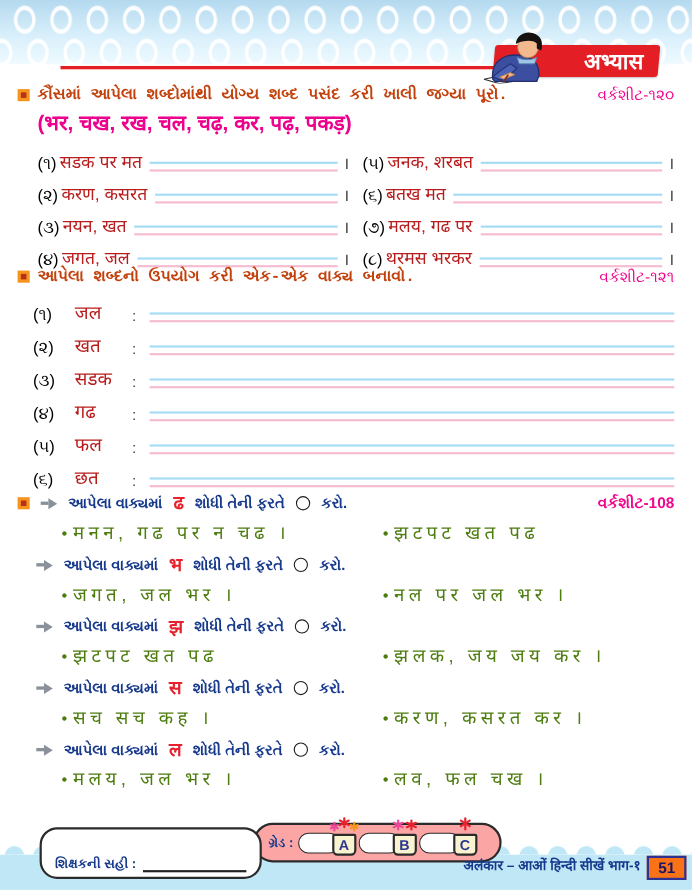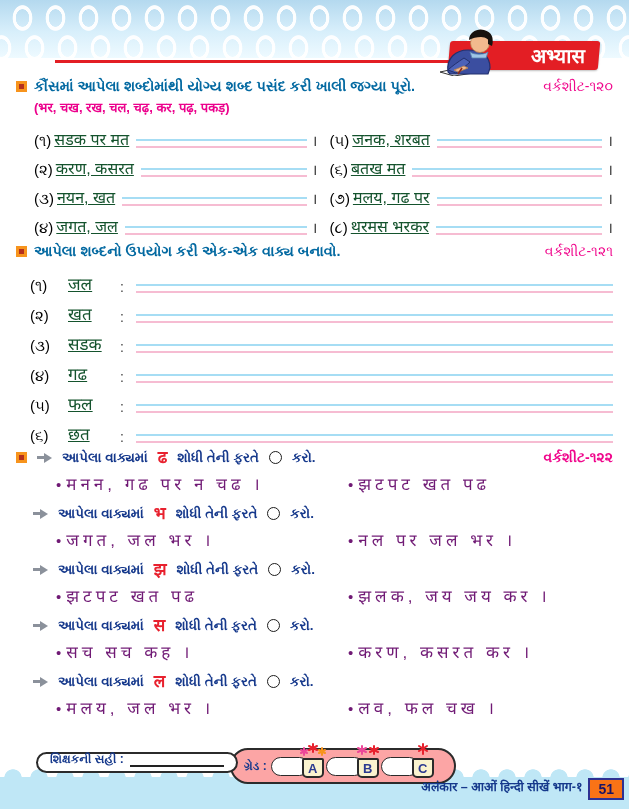--- a/index.html
+++ b/index.html
@@ -25,28 +25,28 @@
     background:#e31e24; border-radius:3px; transform:skewX(-5deg);
     display:flex; align-items:center; justify-content:flex-end; padding-right:14px;
     box-shadow:0 1px 2px rgba(0,0,0,.25);
   }
   .banner-label { color:#fff; font-weight:bold; font-size:20px; transform:skewX(5deg); }
   .boy { position:absolute; top:28px; left:434px; width:80px; height:48px; z-index:2; }
   
   .sec-head { display:flex; align-items:center; gap:7px; }
   .sq-bullet { position:relative; width:11px; height:11px; background:#f7941d; flex:0 0 auto; }
   .sq-bullet::after { content:""; position:absolute; left:3px; top:3px; width:5px; height:5px; background:#b5301d; }
-  .instr { color:#0369a1; font-weight:bold; font-size:14.5px; }
+  .instr { color:#c2410c; font-weight:bold; font-size:14.5px;font-family:Liberation Mono, monospace; }
   .ws { color:#f0068c; font-size:14px; margin-left:auto; white-space:nowrap; }
-  .hindi { font-size:16px; color:#14532d;text-decoration:underline; }
+  .hindi { font-size:16px; color:#b91c1c; }
   .blankline { border-top:2px solid #a6ddf4; border-bottom:2px solid #f6bcd2; height:9px; }
   .danda { font-size:15px; color:#333; margin-left:3px; }
   
   .s1 { position:absolute; top:78px; left:16px; right:16px; }
-  .wordbank { color:#ec008c; font-weight:bold; font-size:13px; margin:3px 0 8px 18px; }
+  .wordbank { color:#ec008c; font-weight:bold; font-size:19px; margin:3px 0 8px 18px; }
   .s1-grid { display:grid; grid-template-columns:1fr 1fr; grid-auto-flow:column; grid-template-rows:repeat(4,29px); column-gap:12px; margin-left:18px; }
   .s1-item { display:flex; align-items:flex-end; padding-bottom:3px; }
   .s1-item .num { font-size:15px; margin-right:3px; white-space:nowrap; }
   .s1-item .htext { white-space:nowrap; }
   .s1-item .blankline { flex:1; min-width:55px; margin:0 2px 2px 7px; }
   
   .s2 { position:absolute; top:243px; left:16px; right:16px; }
   .s2-rows { margin-top:5px; }
   .s2-row { display:flex; align-items:flex-end; height:30px; }
   .s2-row .num { width:38px; font-size:15px; margin-left:14px; }
@@ -56,25 +56,25 @@
   
   .s3 { position:absolute; top:449px; left:16px; right:16px; }
   .block { margin-bottom:10px; }
   .bhead { display:flex; align-items:center; gap:10px; color:#16398c; font-weight:bold; font-size:13.5px; }
   .arrow { position:relative; width:15px; height:10px; flex:0 0 auto; }
   .arrow::before { content:""; position:absolute; left:0; top:3.5px; width:7px; height:3px; background:#8b919b; }
   .arrow::after { content:""; position:absolute; left:7px; top:0; border-left:8px solid #8b919b; border-top:5px solid transparent; border-bottom:5px solid transparent; }
   .red-letter { color:#e8212e; font-size:17px; font-weight:bold; line-height:1; }
   .circle-glyph { width:13px; height:13px; border:1.7px solid #1d1d1d; border-radius:50%; display:inline-block; flex:0 0 auto; }
   .sentences { display:grid; grid-template-columns:292px 1fr; margin:6px 0 0 40px; }
-  .sentence { font-size:17px; letter-spacing:4px; color:#701a75; white-space:nowrap; }
+  .sentence { font-size:17px; letter-spacing:4px; color:#4d7c0f; white-space:nowrap; }
   .sentence .dot { letter-spacing:0; margin-right:5px; font-size:15px; }
   
   .sig-pill {
-    position:absolute; left:36px; top:752px; width:202px; height:21px;
+    position:absolute; left:36px; top:752px; width:202px; height:47px;
     border:2px solid #2b2b2b; border-radius:16px; background:#fff;
     display:flex; align-items:flex-end; padding:0 12px 4px 12px; z-index:3;
   }
   .sig-label { color:#16398c; font-weight:bold; font-size:12px; padding-bottom:1px; white-space:nowrap; }
   .sig-line { flex:1; border-bottom:2px solid #222; margin-left:6px; height:12px; }
   .grade-pill {
     position:absolute; left:230px; top:748px; width:226px; height:36px;
     background:#fca5a5; border:2px solid #2b2b2b; border-radius:18px;
     display:flex; align-items:center; padding:0 6px 0 12px; z-index:2;
   }
@@ -230,21 +230,21 @@
 
     <div class="block">
       <div class="bhead">
         <span class="sq-bullet"></span>
         <span class="arrow"></span>
         <span>આપેલા વાક્યમાં</span>
         <span class="red-letter">ढ</span>
         <span>શોધી તેની ફરતે</span>
         <span class="circle-glyph"></span>
         <span>કરો.</span>
-        <span class="ws">વર્કશીટ-૧૨૨</span>
+        <span class="ws">વર્કશીટ-108</span>
       </div>
       <div class="sentences">
         <div class="sentence"><span class="dot">•</span><span>मनन, गढ पर न चढ ।</span></div>
         <div class="sentence"><span class="dot">•</span><span>झटपट खत पढ</span></div>
       </div>
     </div>
 
     <div class="block">
       <div class="bhead" style="margin-left:17px">
         <span class="arrow"></span>

